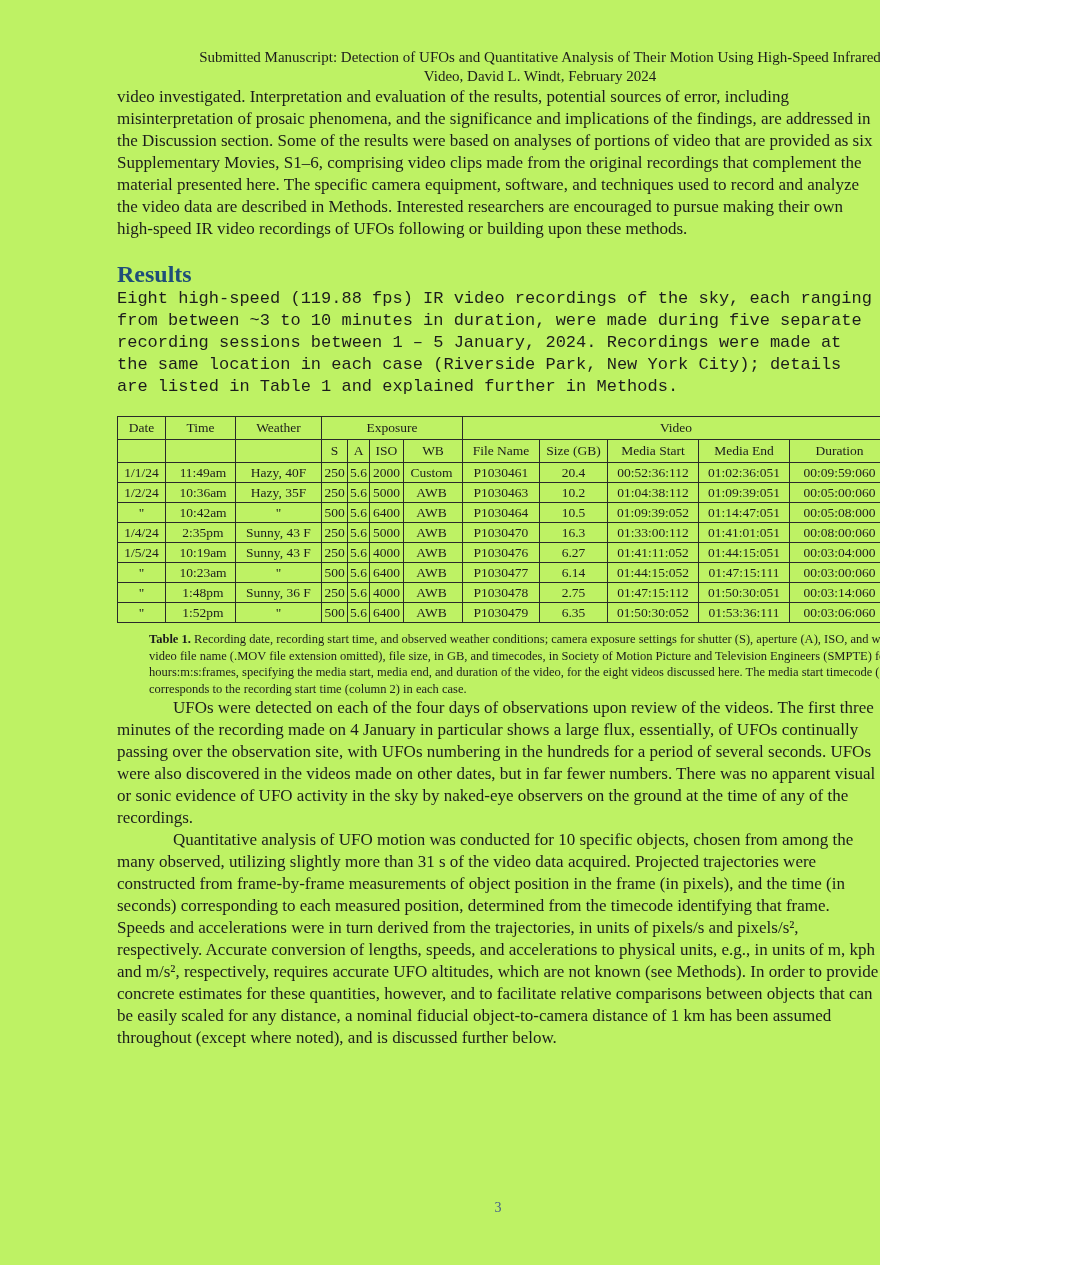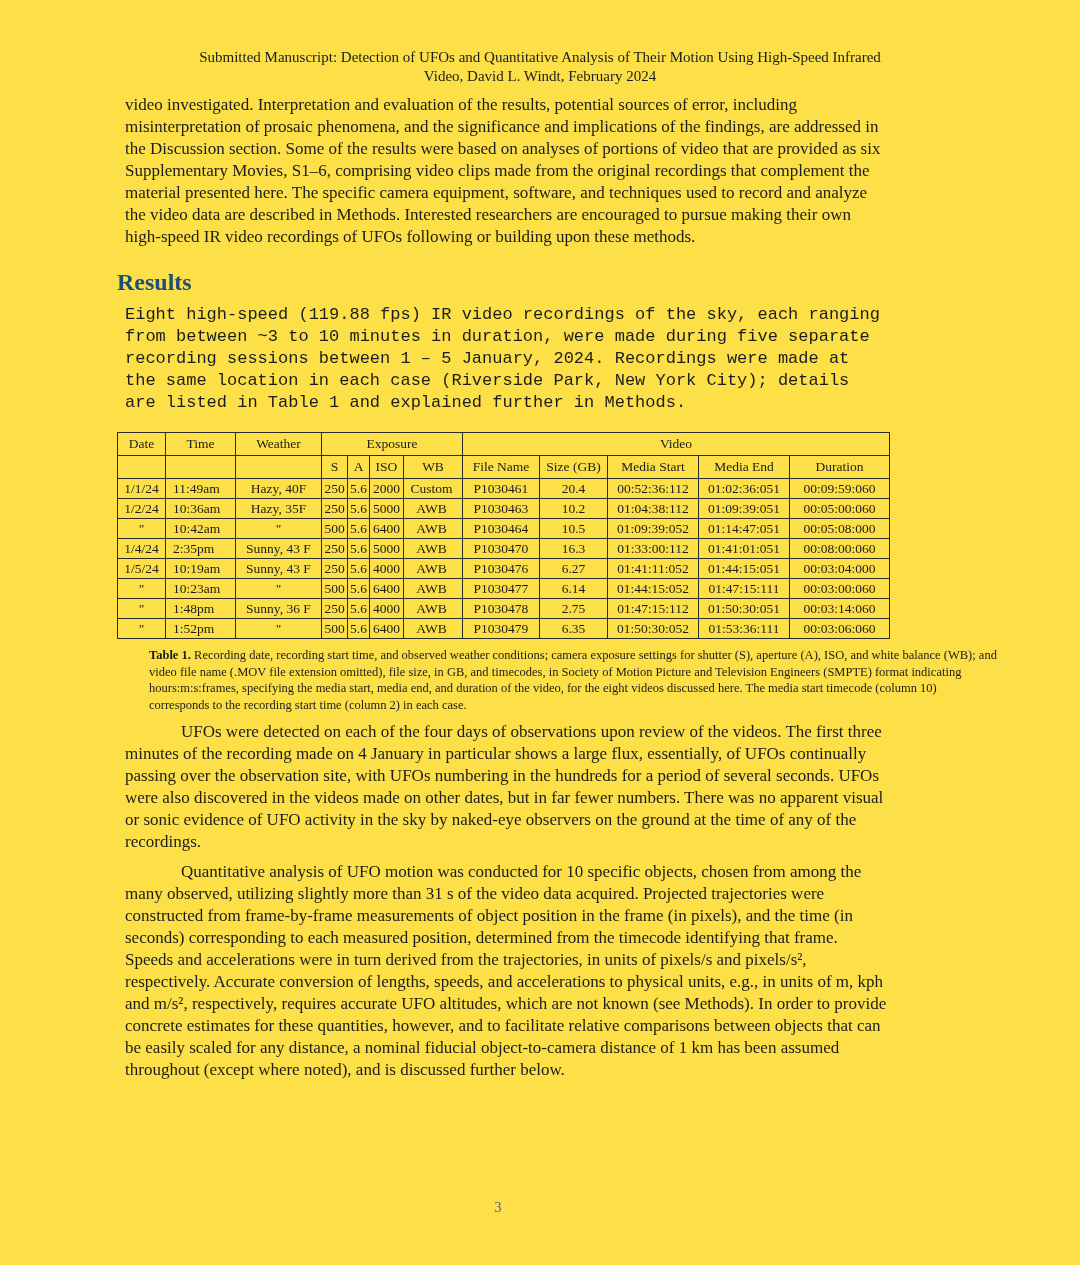--- a/index.html
+++ b/index.html
@@ -1,30 +1,30 @@
 <!DOCTYPE html>
 <html><head>
 <meta charset="utf-8">
 <style>
   html,body{margin:0;padding:0;background:#ffffff;}
   .page{
     position:relative;
-    width:1080px;height:1265px;
-    background:#fde047;
+    width:880px;height:1265px;
+    background:#bef264;
     font-family:"Liberation Serif","DejaVu Serif",serif;
     color:#1c1c1c;
     overflow:hidden;
   }
   .content{position:absolute;left:117px;top:48px;width:846px;}
   .doc-header{
     width:846px;text-align:center;
     font-size:15px;line-height:19px;color:#1c1c1c;
   }
   p.body-text{
-    width:762px;margin:8px;
+    width:762px;margin:0;
     font-size:17px;line-height:22px;
     text-align:left;
   }
   .p-cont{margin-top:34px;}
   .p-results{margin-top:13px;font-family:Liberation Mono, monospace;}
   .indent{text-indent:56px;}
   .p-after-caption{margin-top:14px;}
   .p-quant{margin-top:13px;}
   h1.results-heading{
     margin:20px 0 0 0;
@@ -40,21 +40,21 @@
   }
   table.data-table th,table.data-table td{
     border:1px solid #2a2a2a;
     padding:0 2px;
     text-align:center;vertical-align:middle;
     font-weight:normal;
     overflow:hidden;white-space:nowrap;
   }
   table.data-table thead tr{height:23px;}
   table.data-table tbody tr{height:20px;}
-  table.data-table td.c1{text-align:left;padding-left:7px;}
+  table.data-table td.c1{text-align:center;padding-left:7px;}
   table.data-table td.c6{padding-right:5px;}
   .table-caption{
     width:850px;margin-top:8px;
     font-size:12.5px;line-height:16.5px;color:#1c1c1c;margin-left:32px;
   }
   .table-caption .cap-label{font-weight:bold;}
   .page-number{
     position:absolute;left:117px;top:1200px;width:762px;
     text-align:center;font-size:14px;color:#44608a;
   }

